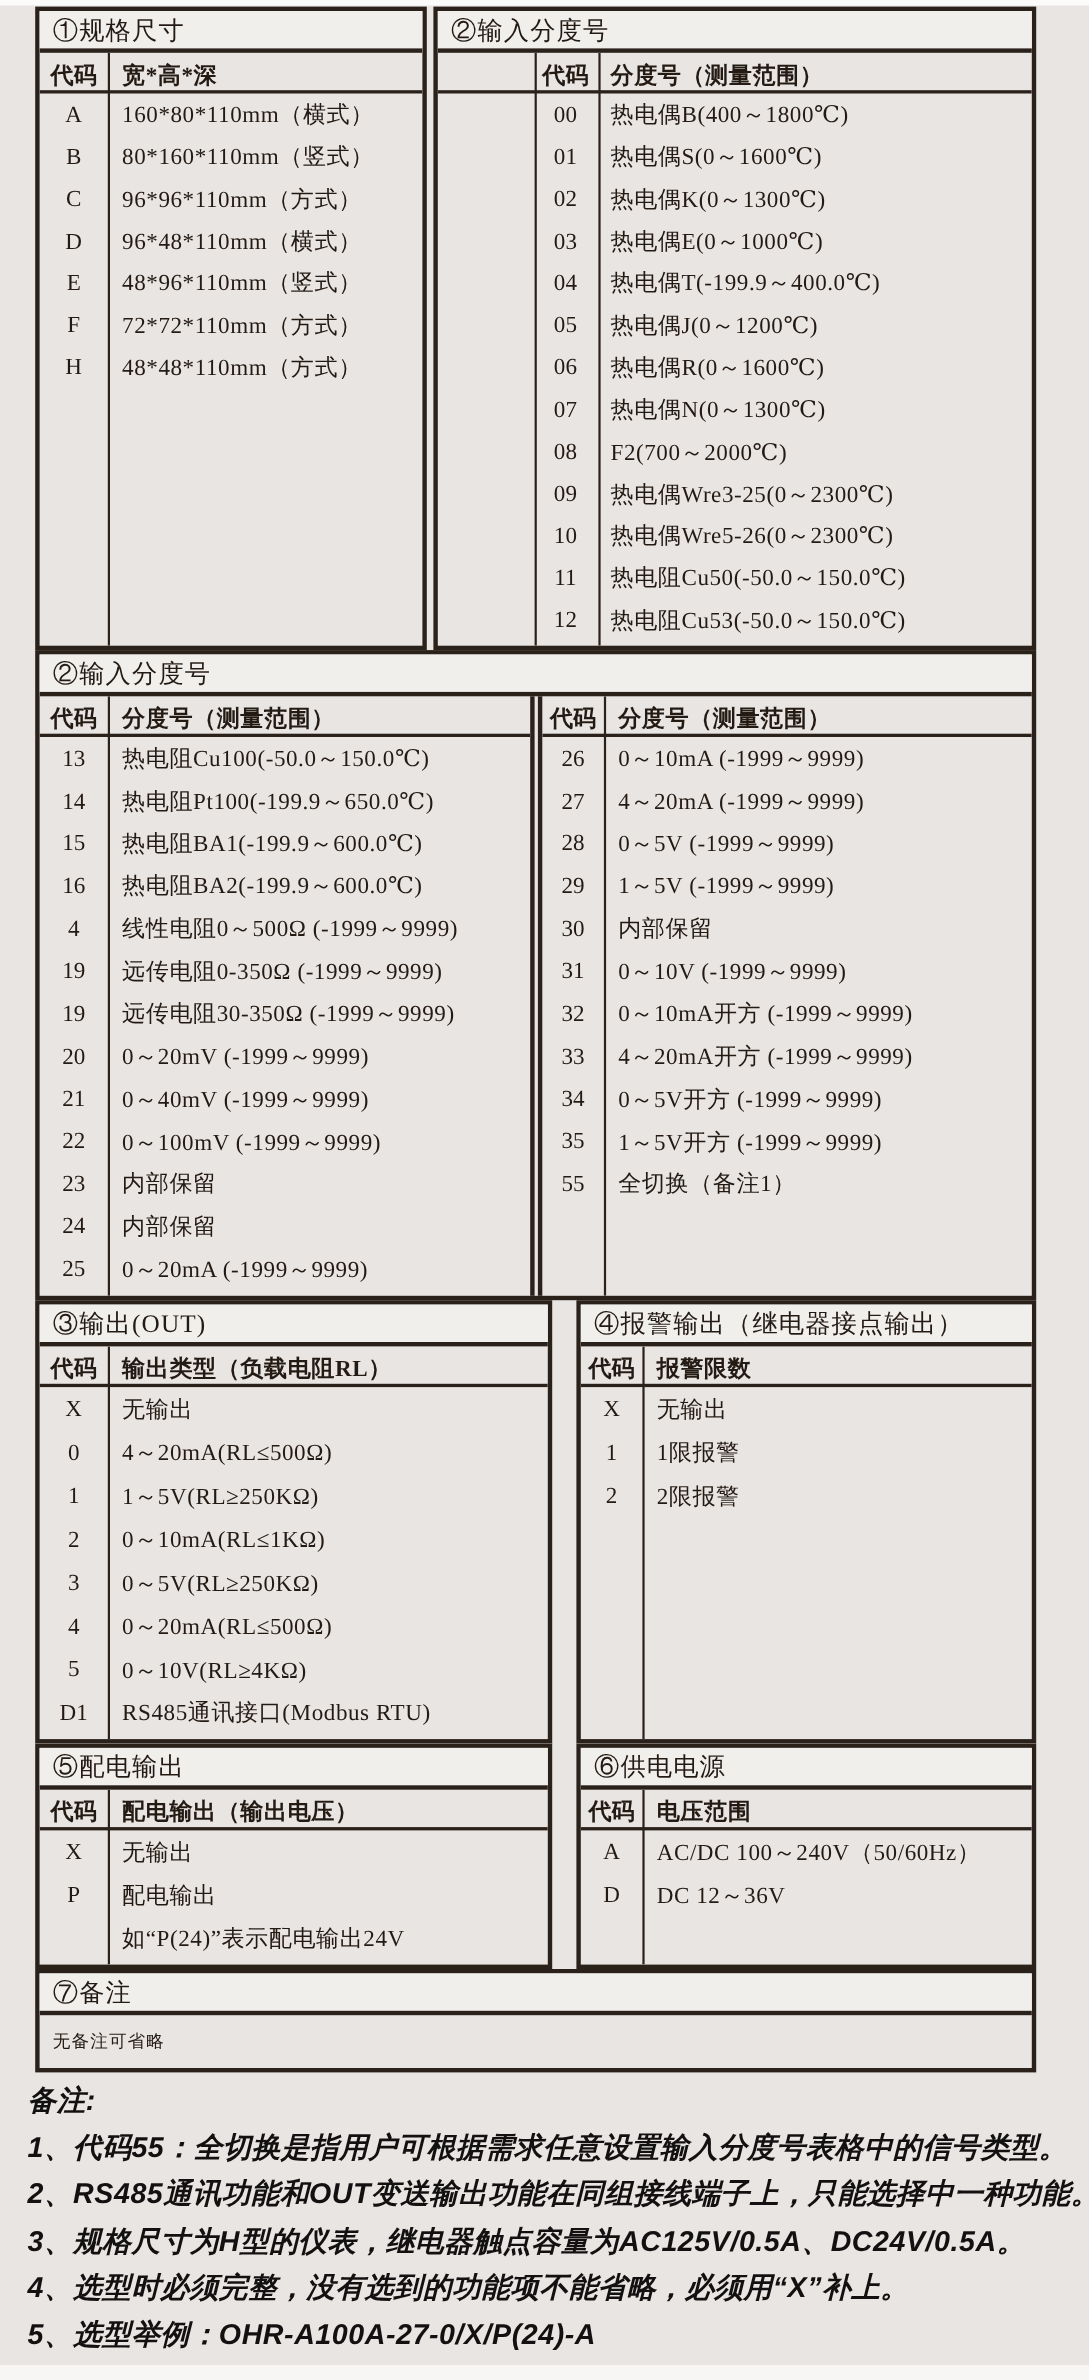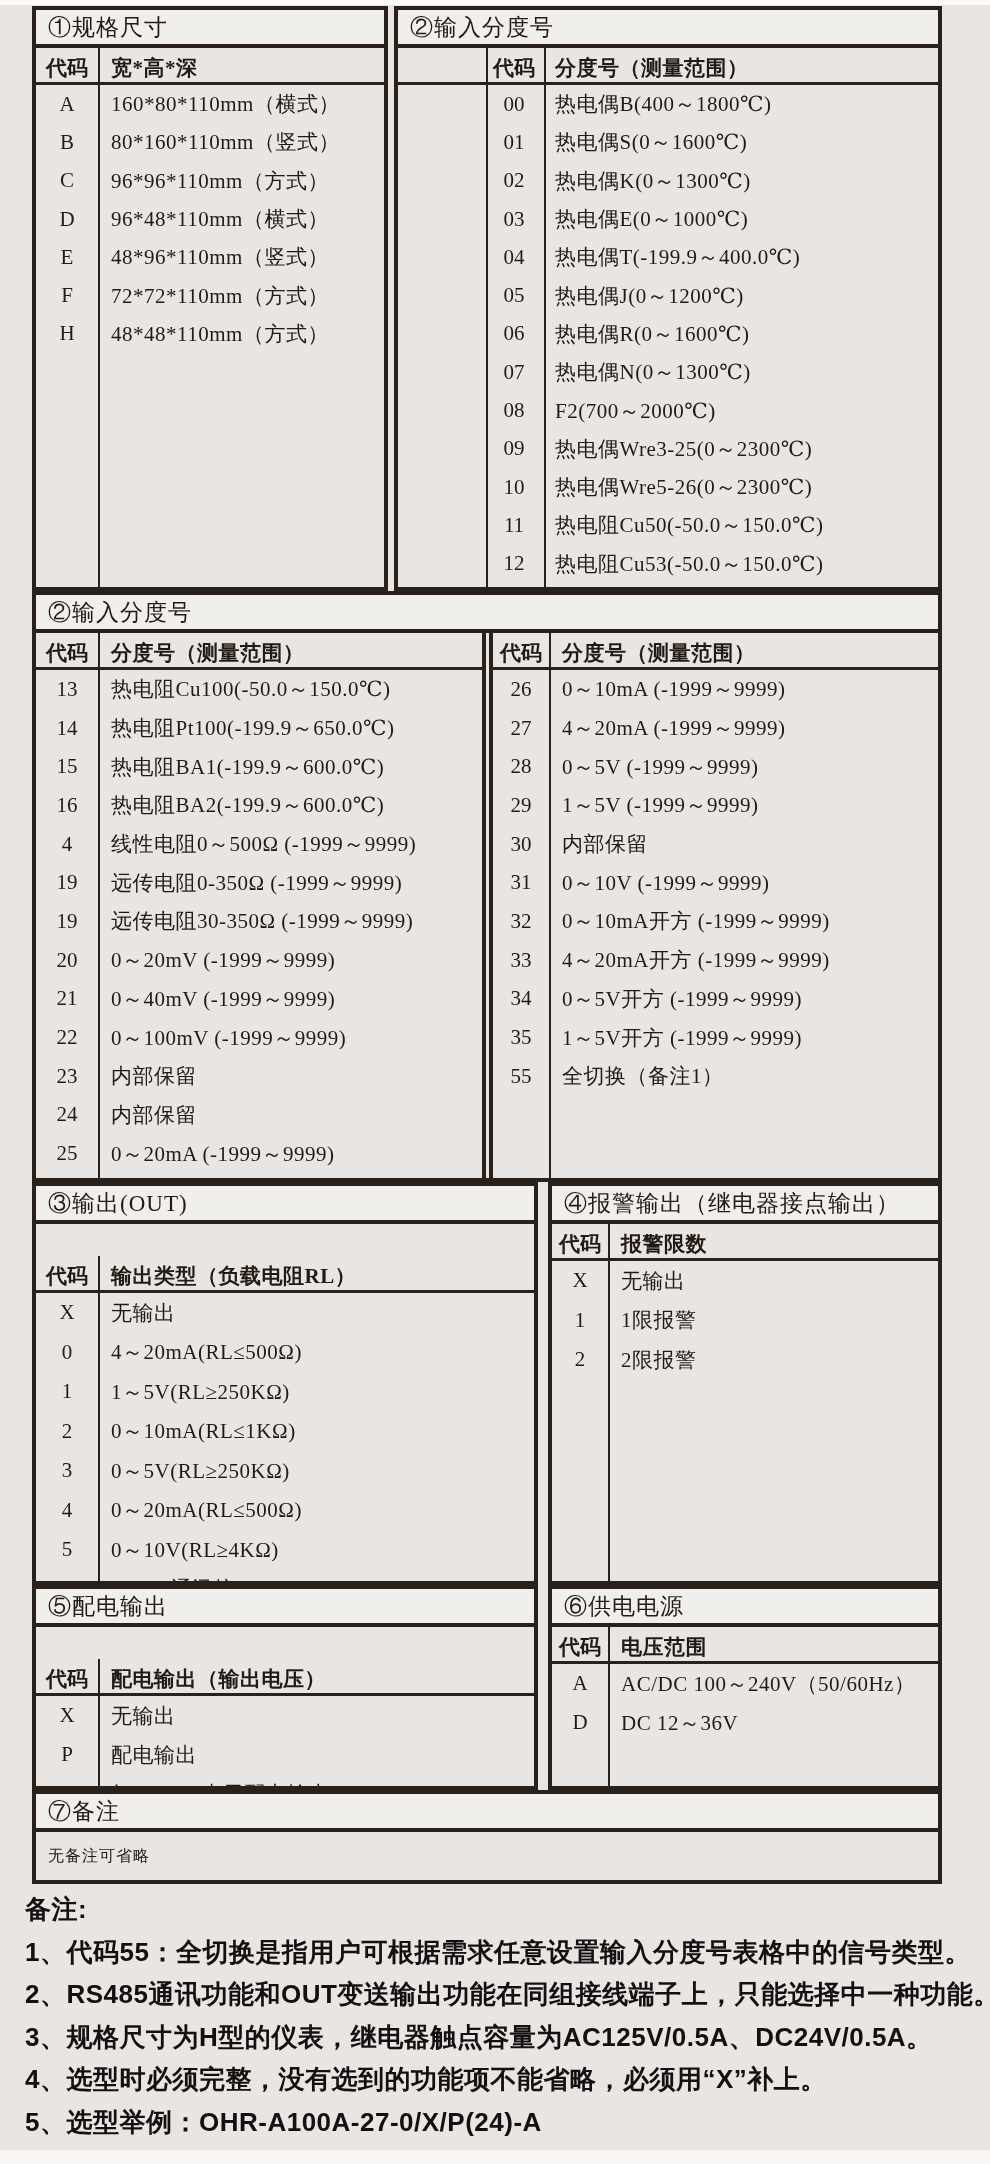--- a/index.html
+++ b/index.html
@@ -39,32 +39,32 @@
   .cw56 .code{width:56px;}
   .spacer{width:88px;flex:0 0 auto;}
   
   .g1{height:585px;--rh:38.3px;}
   .g2{height:591px;--rh:38.7px;}
   .g3{height:403px;--rh:39.5px;}
   .g4{height:205px;--rh:39.3px;}
   .g5{height:94px;}
   .g1 .tleft{width:356px;flex:0 0 auto;margin-right:6px;}
   .g1 .tright{flex:1;}
-  .g3 .tleft,.g4 .tleft{width:506px;flex:0 0 auto;margin-right:10px;gap:32px;}
+  .g3 .tleft,.g4 .tleft{width:470px;flex:0 0 auto;margin-right:22px;}
   .g3 .tright,.g4 .tright{flex:1;}
   .split{display:flex;flex:1;}
   .gleft{width:450px;flex:0 0 auto;border-right:4px solid var(--bd);display:flex;flex-direction:column;}
   .gright{flex:1;border-left:4px solid var(--bd);margin-left:3px;display:flex;flex-direction:column;}
   .gleft .grid,.gright .grid{flex:1;}
   .singlerow{display:flex;align-items:center;flex:1;font-size:16px;padding-left:12px;letter-spacing:1px;}
   
   .notes{
     position:absolute;left:25px;top:1888px;width:958px;
     font-family:"Liberation Sans","DejaVu Sans",sans-serif;font-weight:bold;
-    font-size:26px;color:#121010;line-height:42.5px;letter-spacing:.5px;
+    font-size:26px;color:#121010;line-height:42.5px;letter-spacing:.5px;font-style:italic;
   }
   .note-line{white-space:nowrap;}
 </style>
 </head>
 <body>
 
 <div class="page">
   <div class="white-top"></div>
   <div class="white-bottom"></div>
 

